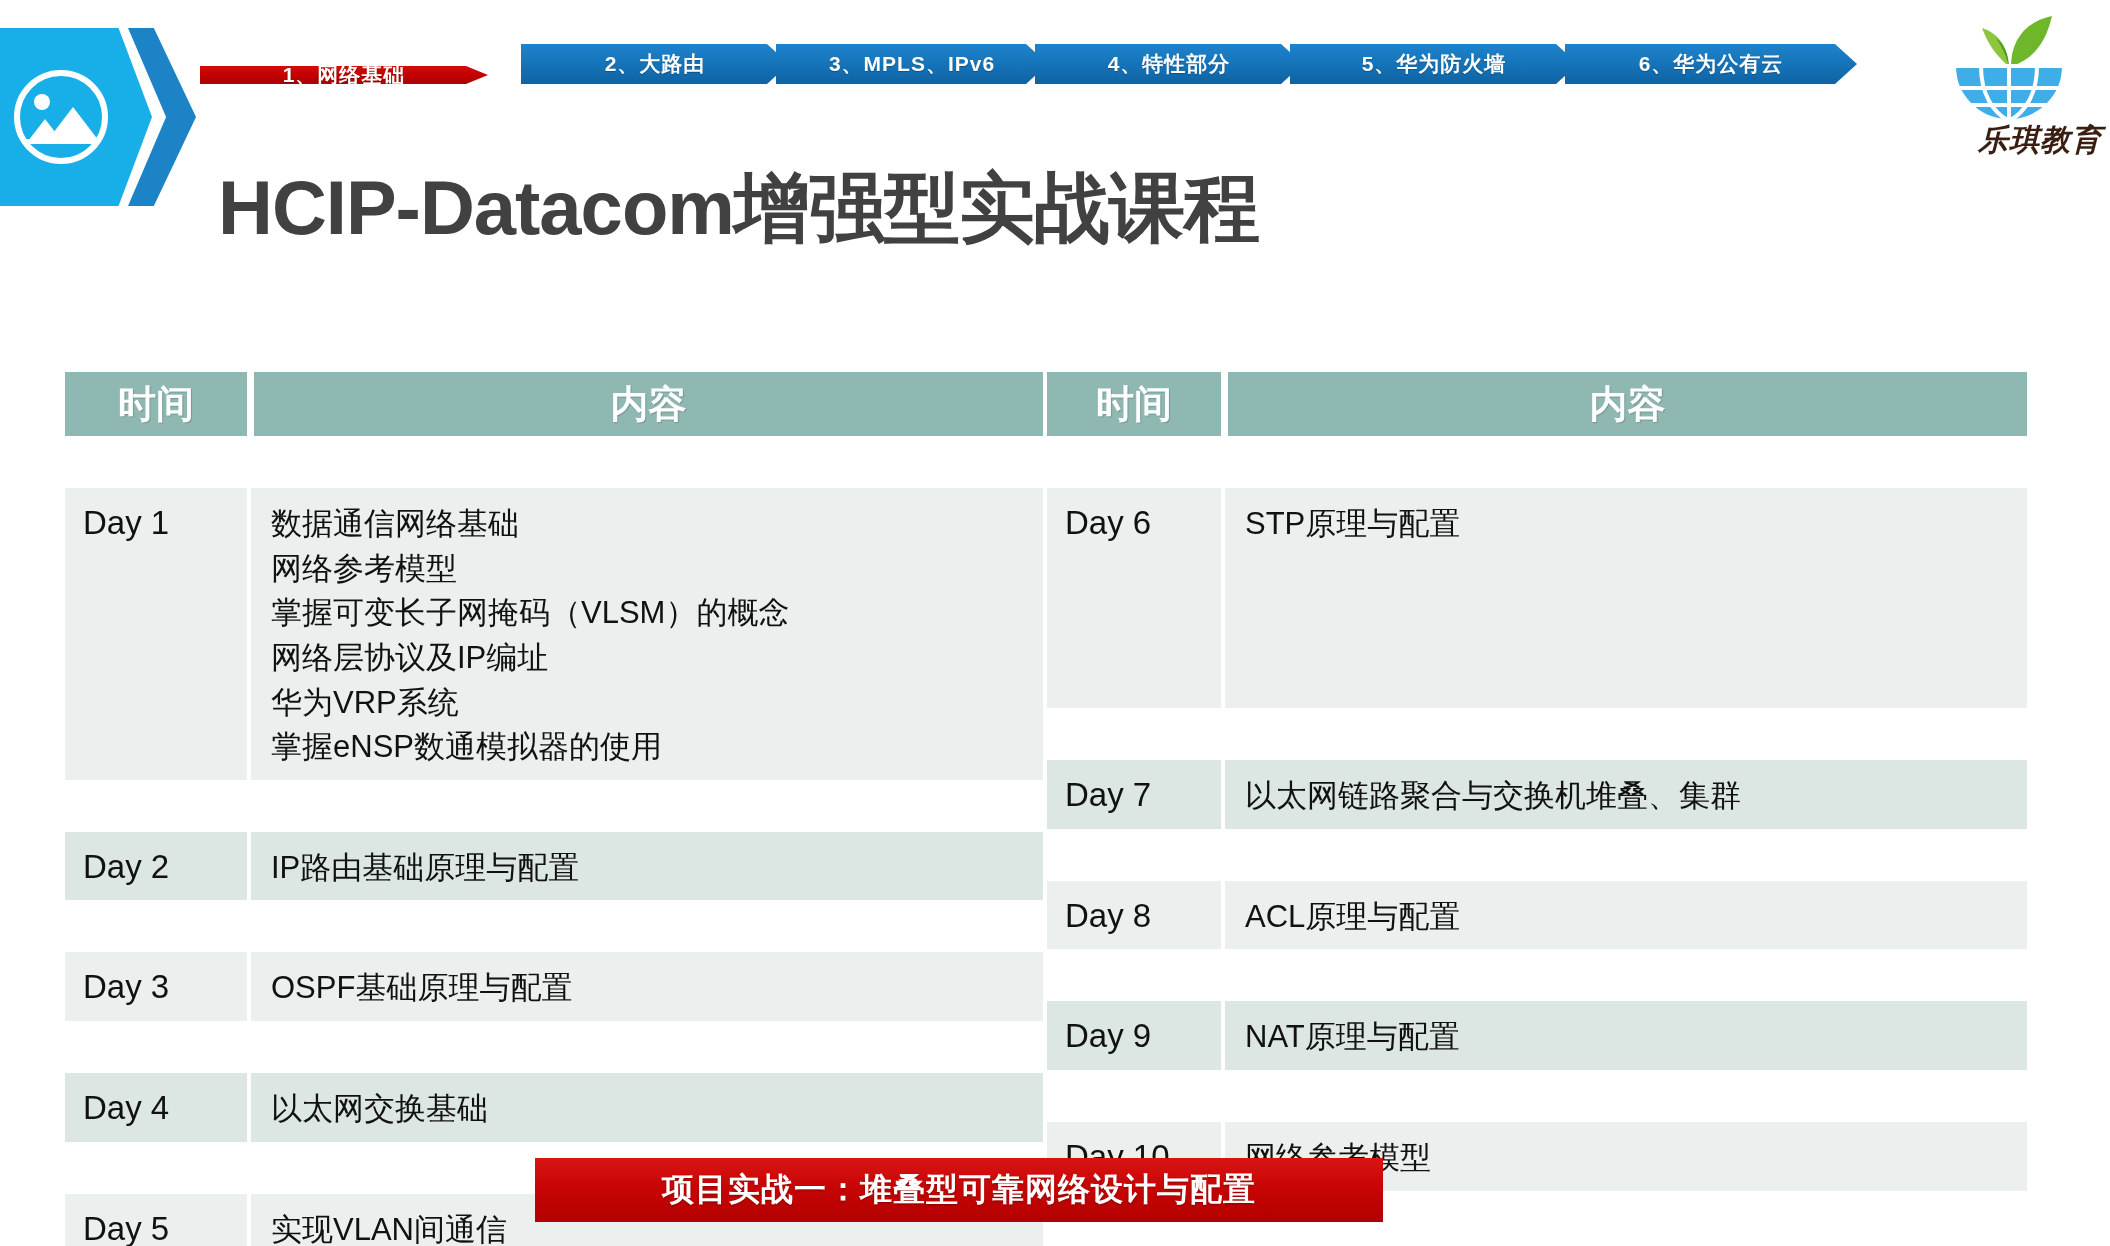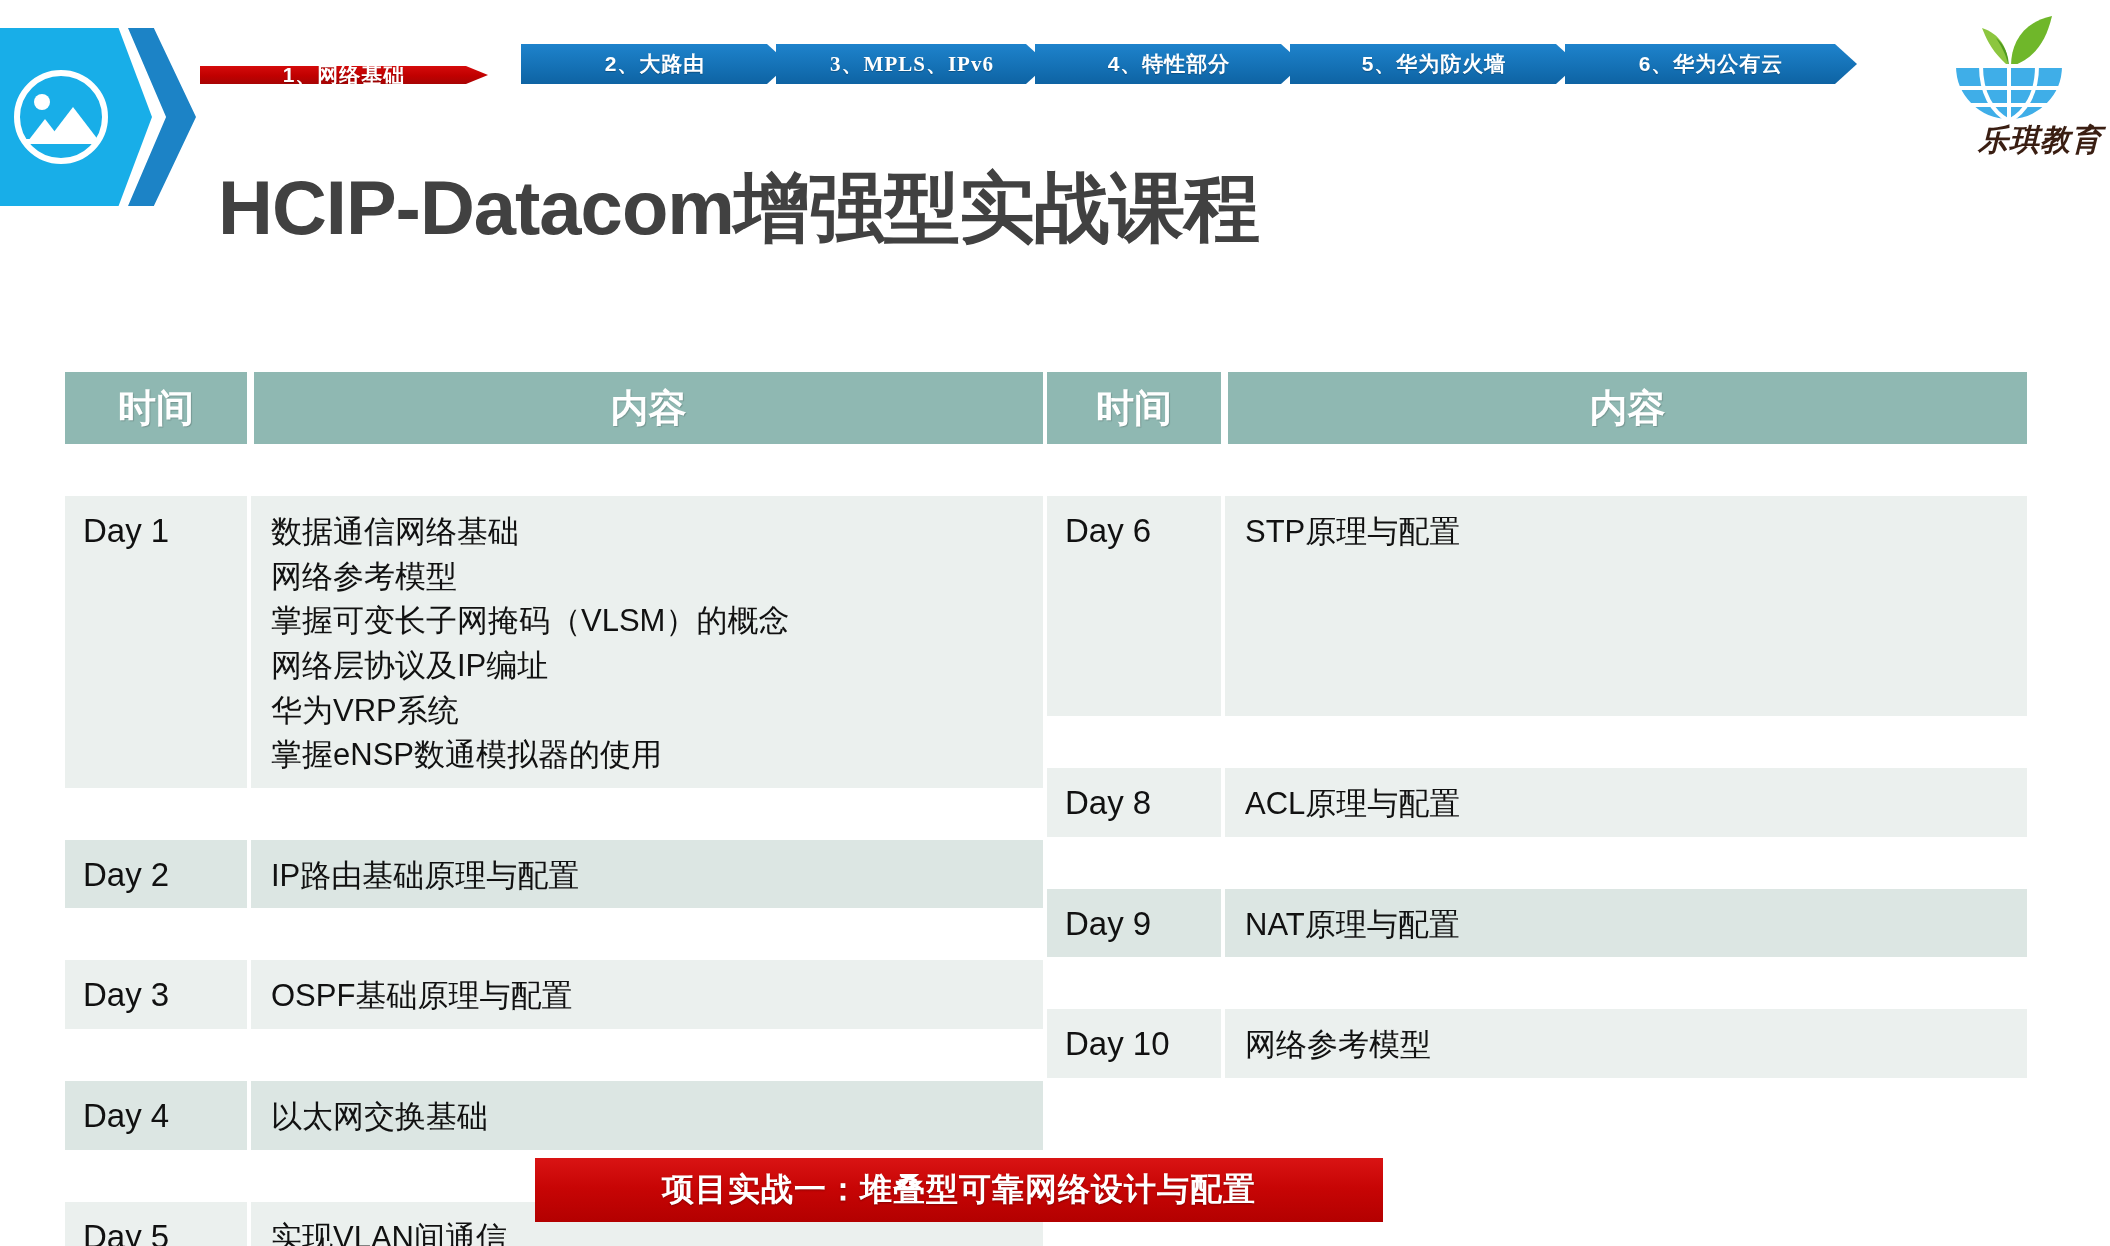--- a/index.html
+++ b/index.html
@@ -72,21 +72,21 @@
   }
   .chev.first {
     background: linear-gradient(180deg,#D50B0B 0%,#C00000 55%,#A80404 100%);
     width: 288px;
     margin-top: 22px;
   }
   .chev.blue {
     background: linear-gradient(180deg,#1E83CC 0%,#1470B4 60%,#0E63A3 100%);
   }
   .chev.c2 { width: 268px; margin-left: 46px; }
-  .chev.c3 { width: 272px; font-family: Liberation Serif, serif; }
+  .chev.c3 { width: 272px; }
   .chev.c4 { width: 268px; }
   .chev.c5 { width: 288px; }
   .chev.c6 { width: 292px; margin-right: 0; }
 
   
   .brand { position: absolute; right: 8px; top: 8px; width: 190px; height: 168px; }
   .brand svg { display: block; }
   .brand-name {
     position: absolute; left: 0; top: 112px; width: 190px;
     text-align: right;
@@ -105,21 +105,21 @@
 
   
   .table {
     position: absolute;
     display: flex; flex-direction: column;
     gap: 4px;
   }
   .table.left  { left: 65px;   top: 372px; width: 978px; }
   .table.right { left: 1047px; top: 372px; width: 980px; }
 
-  .thead { display: flex; gap: 7px; height: 72px; }
+  .thead { display: flex; gap: 7px; height: 64px; }
   .th {
     background: #8FB8B2; color: #ffffff;
     display: flex; align-items: center; justify-content: center;
     font-size: 38px; font-weight: bold;
     text-shadow: 1px 1px 1px rgba(0,0,0,.18);
   }
   .row { display: flex; gap: 4px; }
   .row.alt  .cell { background: #DCE6E3; }
   .row.base .cell { background: #EBF0EE; }
   .cell { display: flex; align-items: flex-start; padding: 14px 0 10px 0; margin-top: 48px; }
@@ -266,20 +266,30 @@
       <div class="cell c-time">
         <span class="day-label">Day 6</span>
       </div>
       <div class="cell c-body">
         <div class="content-lines">
           <div>STP原理与配置</div>
         </div>
       </div>
     </div>
 
+    <div class="row alt" style="min-height:88px">
+      <div class="cell c-time">
+        <span class="day-label">Day 7</span>
+      </div>
+      <div class="cell c-body">
+        <div class="content-lines">
+          <div>以太网链路聚合与交换机堆叠、集群</div>
+        </div>
+      </div>
+    </div>
 
     <div class="row base" style="min-height:84px">
       <div class="cell c-time">
         <span class="day-label">Day 8</span>
       </div>
       <div class="cell c-body">
         <div class="content-lines">
           <div>ACL原理与配置</div>
         </div>
       </div>

